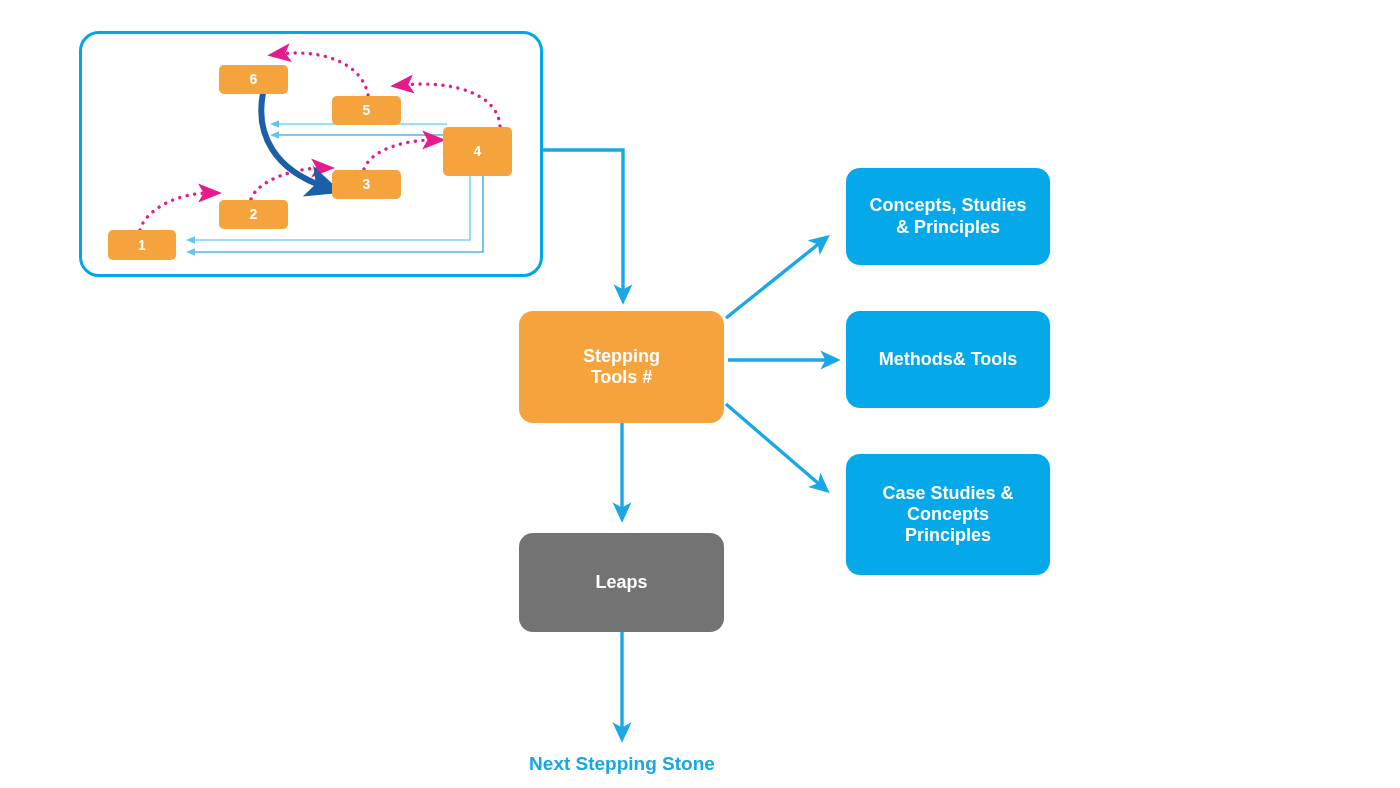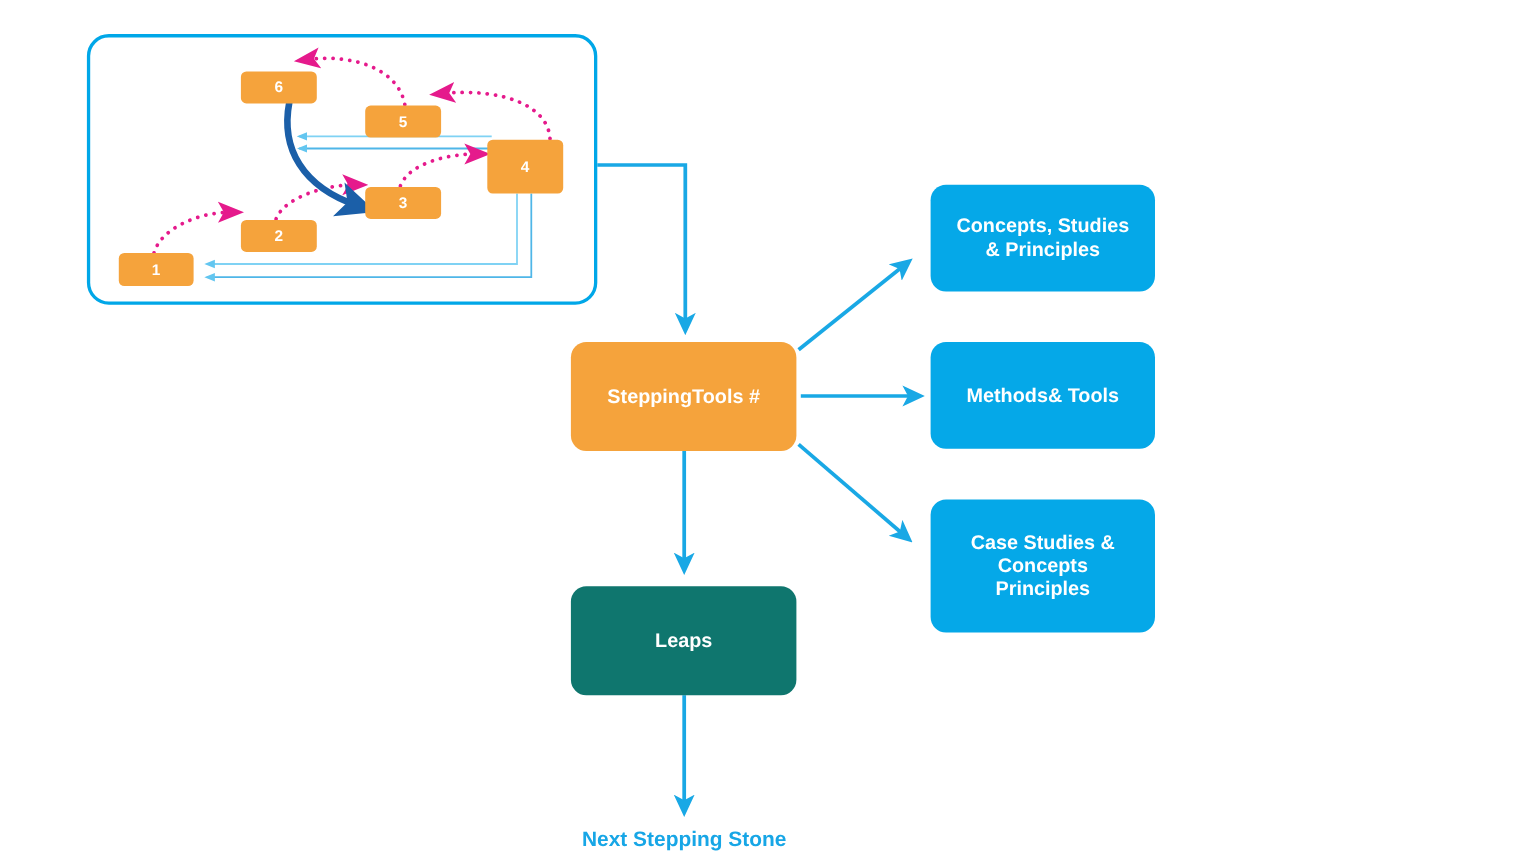--- a/index.html
+++ b/index.html
@@ -7,21 +7,21 @@
   #stage{position:relative;width:1400px;height:788px;background:#fff;}
   svg.layer{position:absolute;left:0;top:0;width:1400px;height:788px;pointer-events:none;}
 
   .node{position:absolute;box-sizing:border-box;display:flex;align-items:center;
         justify-content:center;text-align:center;color:#fff;font-weight:bold;
         font-family:"Liberation Sans",sans-serif;line-height:1.18;}
   .num{border-radius:5px;background:#F5A33C;font-size:14px;letter-spacing:.3px;}
   .bigbox{border-radius:14px;font-size:18px;}
   .orange{background:#F5A33C;}
   .blue{background:#05A8E8;}
-  .pink{background:#0f766e;}
+  .pink{background:#737373;}
   .container-box{position:absolute;left:79px;top:31px;width:464px;height:246px;
         border:3px solid #00A7E8;border-radius:20px;background:transparent;box-sizing:border-box;}
   .caption{position:absolute;color:#17A6E6;font-weight:bold;font-size:19px;
         font-family:"Liberation Sans",sans-serif;white-space:nowrap;text-align:center;}
 </style>
 </head>
 <body>
 
 <div id="stage">
 
@@ -96,21 +96,21 @@
   <div class="node num" style="left:219px;top:200px;width:69px;height:29px;">2</div>
 
   <div class="node num" style="left:332px;top:170px;width:69px;height:29px;">3</div>
 
   <div class="node num" style="left:443px;top:127px;width:69px;height:49px;">4</div>
 
   <div class="node num" style="left:332px;top:96px;width:69px;height:29px;">5</div>
 
   <div class="node num" style="left:219px;top:65px;width:69px;height:29px;">6</div>
 
-  <div class="node bigbox orange" style="left:519px;top:311px;width:205px;height:99px;flex-direction:row;">
+  <div class="node bigbox orange" style="left:519px;top:311px;width:205px;height:112px;flex-direction:column;">
     <span>Stepping</span>
     <span>Tools #</span>
   </div>
 
   <div class="node bigbox blue" style="left:846px;top:168px;width:204px;height:97px;flex-direction:column;">
     <span>Concepts, Studies</span>
     <span>&amp; Principles</span>
   </div>
 
   <div class="node bigbox blue" style="left:846px;top:311px;width:204px;height:97px;">

